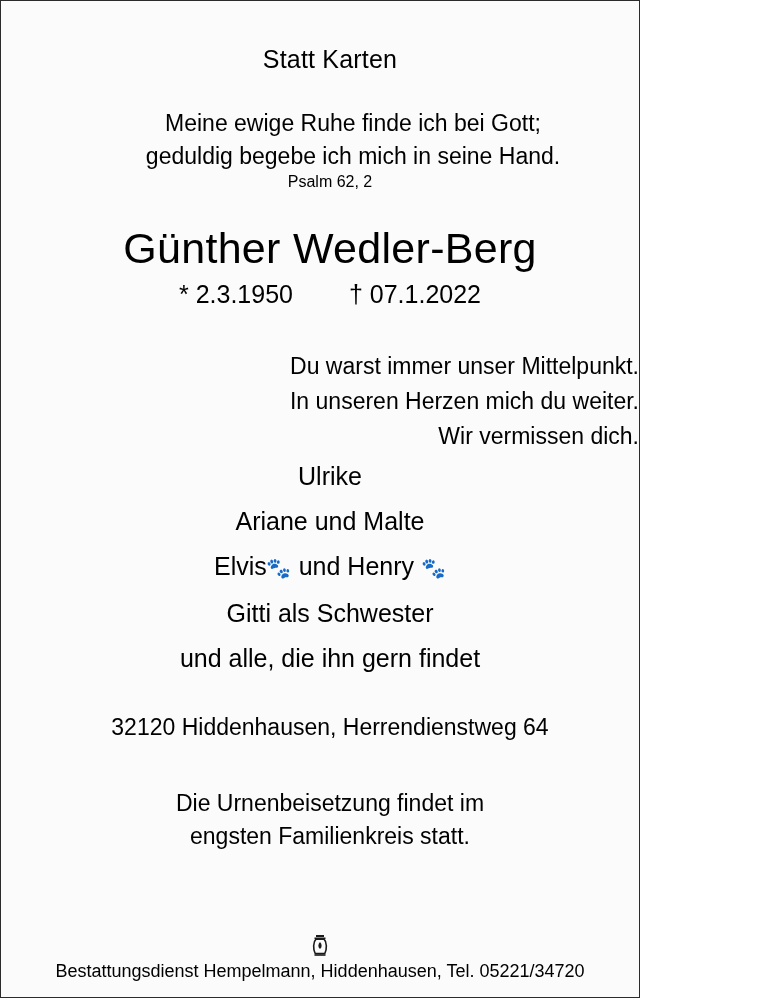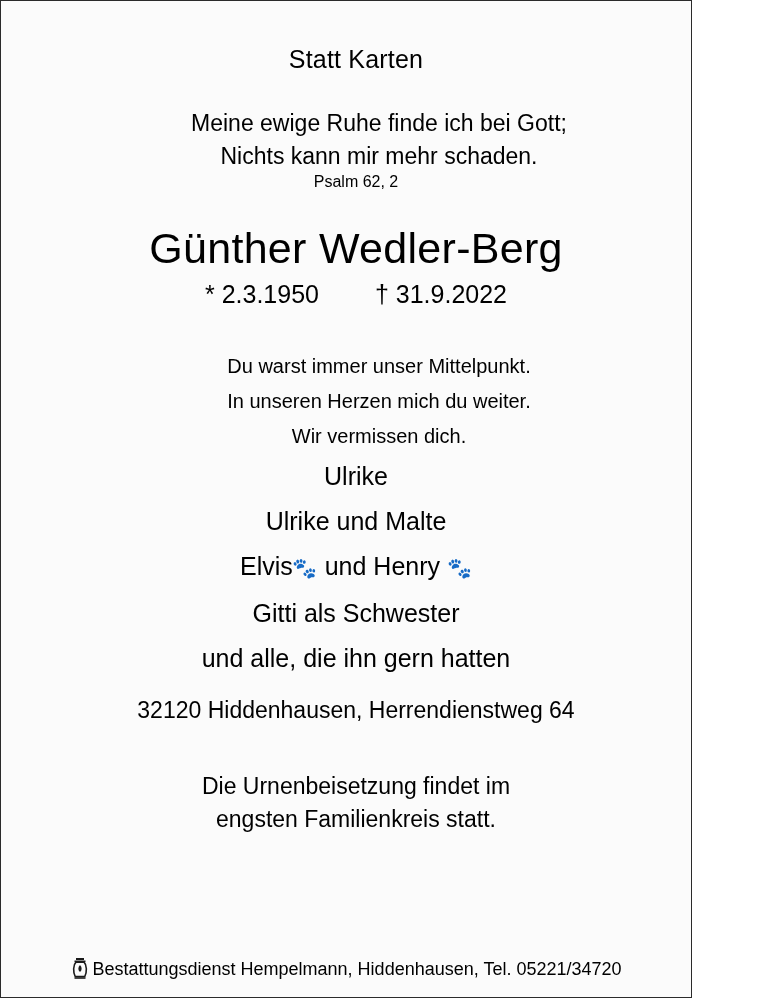--- a/index.html
+++ b/index.html
@@ -9,21 +9,21 @@
   }
   body {
     width: 762px;
     height: 1000px;
     font-family: "Liberation Sans", sans-serif;
     color: #000000;
     overflow: hidden;
   }
   .obituary {
     position: relative;
-    width: 692px;
+    width: 640px;
     height: 998px;
     border: 1px solid #2b2b2b;
     box-sizing: border-box;
     background: #fbfbfb;
     display: flex;
     flex-direction: column;
     align-items: center;
     padding-left: 20px;
   }
   .block {
@@ -60,99 +60,101 @@
     font-size: 25px;
     display: flex;
     justify-content: center;
     gap: 56px;
   }
   .dates .date-item {
     white-space: nowrap;
   }
   .memorial {
     margin-top: 40px;
-    font-size: 20px;
+    font-size: 23px;
     line-height: 35px;
+    text-align: right;
   }
   .mourners {
     font-size: 25px;
     line-height: 45px;
   }
   .mourner-line {
     display: block;
   }
   .paw {
     font-size: 20px;
     vertical-align: baseline;
     letter-spacing: 0;
   }
   .address {
-    margin-top: 16px;
+    margin-top: 33px;
     font-size: 23px;
   }
   .ceremony {
     margin-top: 46px;
     font-size: 23px;
     line-height: 33px;
   }
   .ceremony-line {
     display: block;
   }
   .footer {
     position: absolute;
     bottom: 15px;
     left: 0;
     right: 0;
     display: flex;
     align-items: center;
     justify-content: center;
     gap: 2px;
     font-size: 18px;
+    flex-direction: column;
   }
   .urn-icon {
     display: inline-block;
     width: 20px;
     height: 26px;
     position: relative;
   }
   .urn-icon svg { display: block; }
 </style>
 </head>
 <body>
 
 <div class="obituary">
 
   <div class="block heading">Statt Karten</div>
 
   <div class="block verse">
     <span class="verse-line">Meine ewige Ruhe finde ich bei Gott;</span>
-    <span class="verse-line">Nichts kann mir mehr schaden.</span>
+    <span class="verse-line">geduldig begebe ich mich in seine Hand.</span>
   </div>
 
   <div class="block verse-source">Psalm 62, 2</div>
 
   <div class="block name">Günther Wedler-Berg</div>
 
   <div class="block dates">
     <span class="date-item">* 2.3.1950</span>
-    <span class="date-item">† 31.9.2022</span>
+    <span class="date-item">† 07.1.2022</span>
   </div>
 
   <div class="block memorial">
     <span class="verse-line">Du warst immer unser Mittelpunkt.</span>
     <span class="verse-line">In unseren Herzen mich du weiter.</span>
     <span class="verse-line">Wir vermissen dich.</span>
   </div>
 
   <div class="block mourners">
     <span class="mourner-line">Ulrike</span>
-    <span class="mourner-line">Ulrike und Malte</span>
+    <span class="mourner-line">Ariane und Malte</span>
     <span class="mourner-line"><span>Elvis</span><span class="paw">🐾</span><span> und Henry </span><span class="paw">🐾</span></span>
     <span class="mourner-line">Gitti als Schwester</span>
-    <span class="mourner-line">und alle, die ihn gern hatten</span>
+    <span class="mourner-line">und alle, die ihn gern findet</span>
   </div>
 
   <div class="block address">32120 Hiddenhausen, Herrendienstweg 64</div>
 
   <div class="block ceremony">
     <span class="ceremony-line">Die Urnenbeisetzung findet im</span>
     <span class="ceremony-line">engsten Familienkreis statt.</span>
   </div>
 
   <div class="footer">

